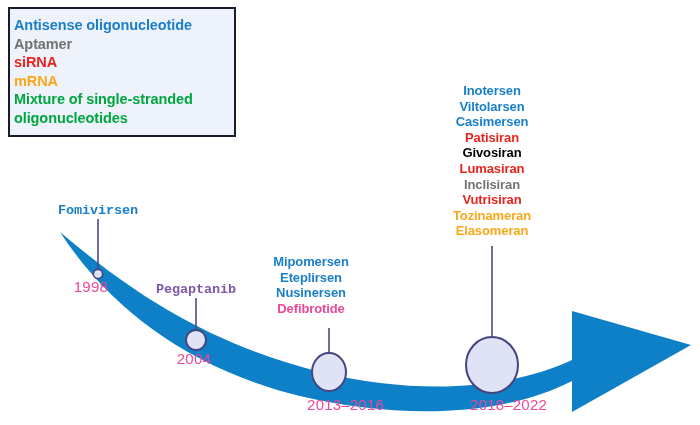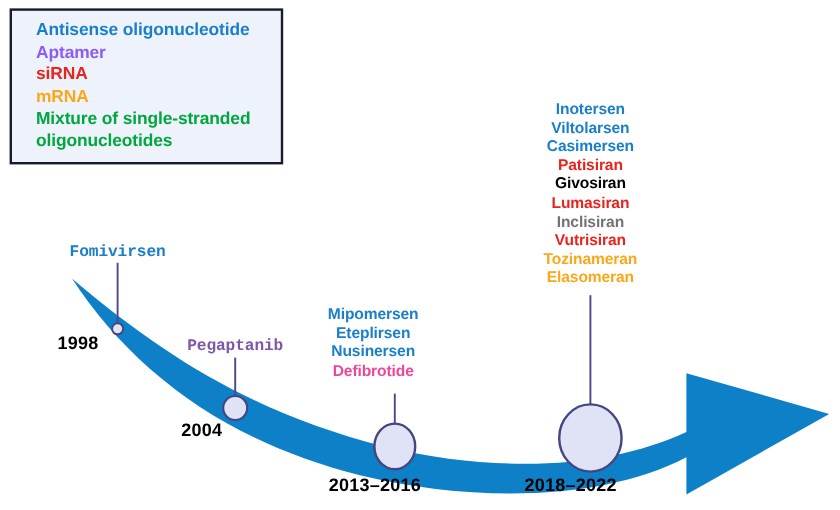--- a/index.html
+++ b/index.html
@@ -27,21 +27,21 @@
 
   
   .legend-box {
     position: absolute;
     left: 8px;
     top: 7px;
     width: 228px;
     box-sizing: border-box;
     border: 2.5px solid #1a1a2e;
     background: #eef3fb;
-    padding: 7px 10px 8px 20px;
+    padding: 7px 10px 8px 4px;
   }
   .legend-line {
     font-size: 14.5px;
     font-weight: bold;
     line-height: 18.5px;
     letter-spacing: -0.1px;
     white-space: nowrap;
   }
 
   
@@ -58,25 +58,25 @@
   }
   .cluster-single .drug {
     font-size: 13.5px;
     font-family: Liberation Mono, monospace;
   }
 
   
   .year {
     position: absolute;
     font-size: 15px;
-    font-weight: bold;
-    color: #000000;
+    font-weight: normal;
+    color: #ec4899;
     letter-spacing: 0.2px;
     white-space: nowrap;
-    text-align: left;
+    text-align: right;
   }
 </style>
 </head>
 <body>
 
 <div id="canvas">
 
   <svg id="timeline-svg" viewBox="0 0 700 425">
 
     <path fill="#0d80c8" d="M 60,232
@@ -95,21 +95,21 @@
     <line x1="492" y1="246" x2="492" y2="342" stroke="#4a4a8a" stroke-width="1.6"></line>
 
     <circle cx="98" cy="274" r="4.6" fill="#dfe3f5" stroke="#45457f" stroke-width="1.6"></circle>
     <circle cx="196" cy="340" r="10" fill="#dfe3f5" stroke="#45457f" stroke-width="1.8"></circle>
     <ellipse cx="329" cy="372" rx="17" ry="19" fill="#dfe3f5" stroke="#45457f" stroke-width="2"></ellipse>
     <ellipse cx="492" cy="365" rx="26" ry="28" fill="#dfe3f5" stroke="#45457f" stroke-width="2"></ellipse>
   </svg>
 
   <div class="legend-box">
     <div class="legend-line" style="color:#1a7fc9">Antisense oligonucleotide</div>
-    <div class="legend-line" style="color:#8b5cf6">Aptamer</div>
+    <div class="legend-line" style="color:#737373">Aptamer</div>
     <div class="legend-line" style="color:#e8241d">siRNA</div>
     <div class="legend-line" style="color:#f9a81a">mRNA</div>
     <div class="legend-line" style="color:#00a63f">Mixture of single-stranded</div>
     <div class="legend-line" style="color:#00a63f">oligonucleotides</div>
   </div>
 
   <div class="cluster cluster-single" style="left:48px; top:203px; width:100px;">
     <div class="drug" style="color:#1a7fc9">Fomivirsen</div>
   </div>
   <div class="year" style="left:48px; top:278px; width:60px;">1998</div>

